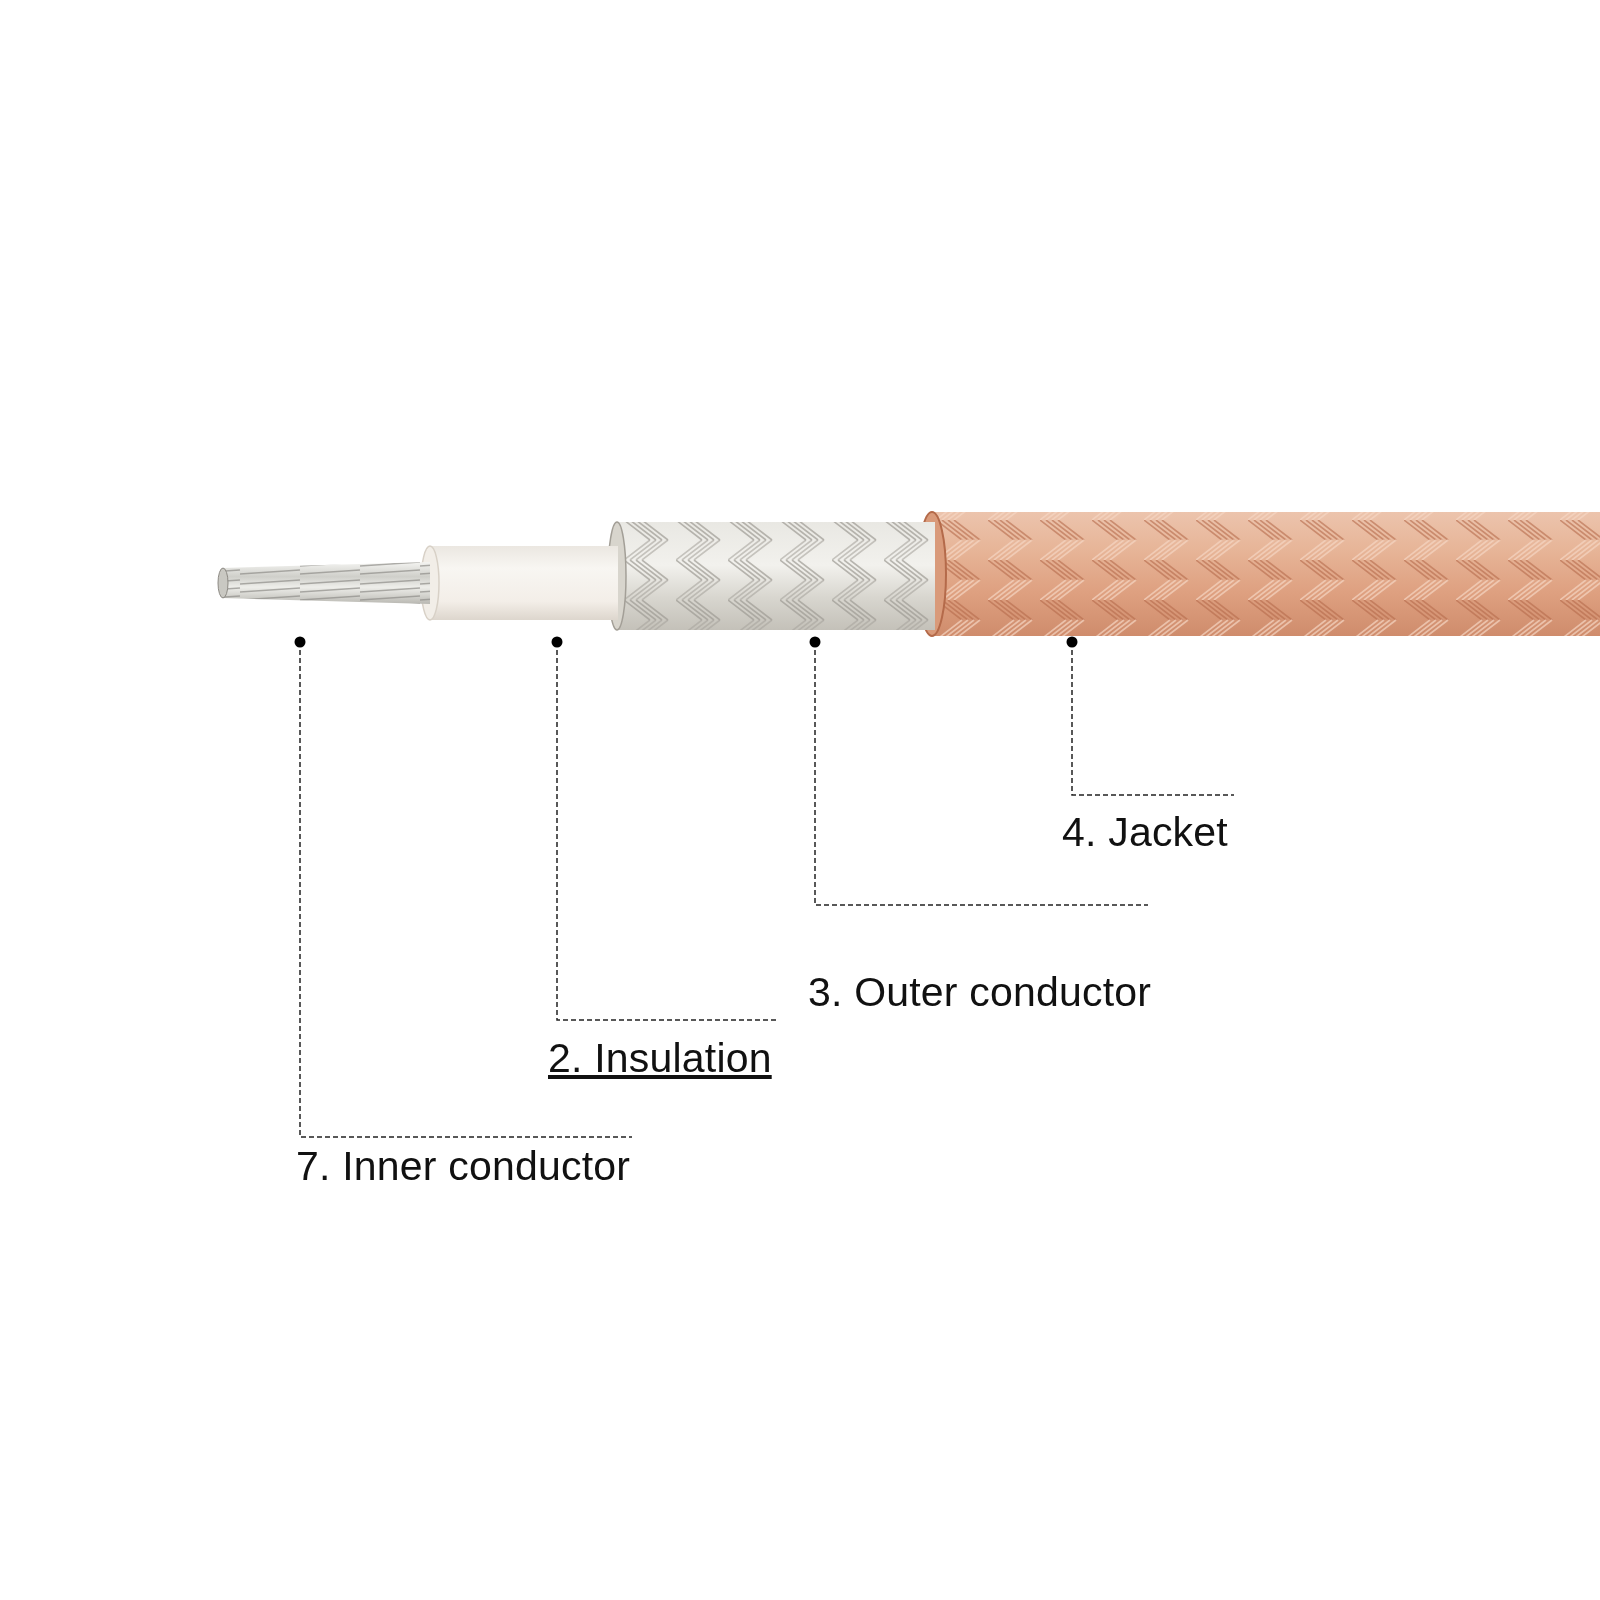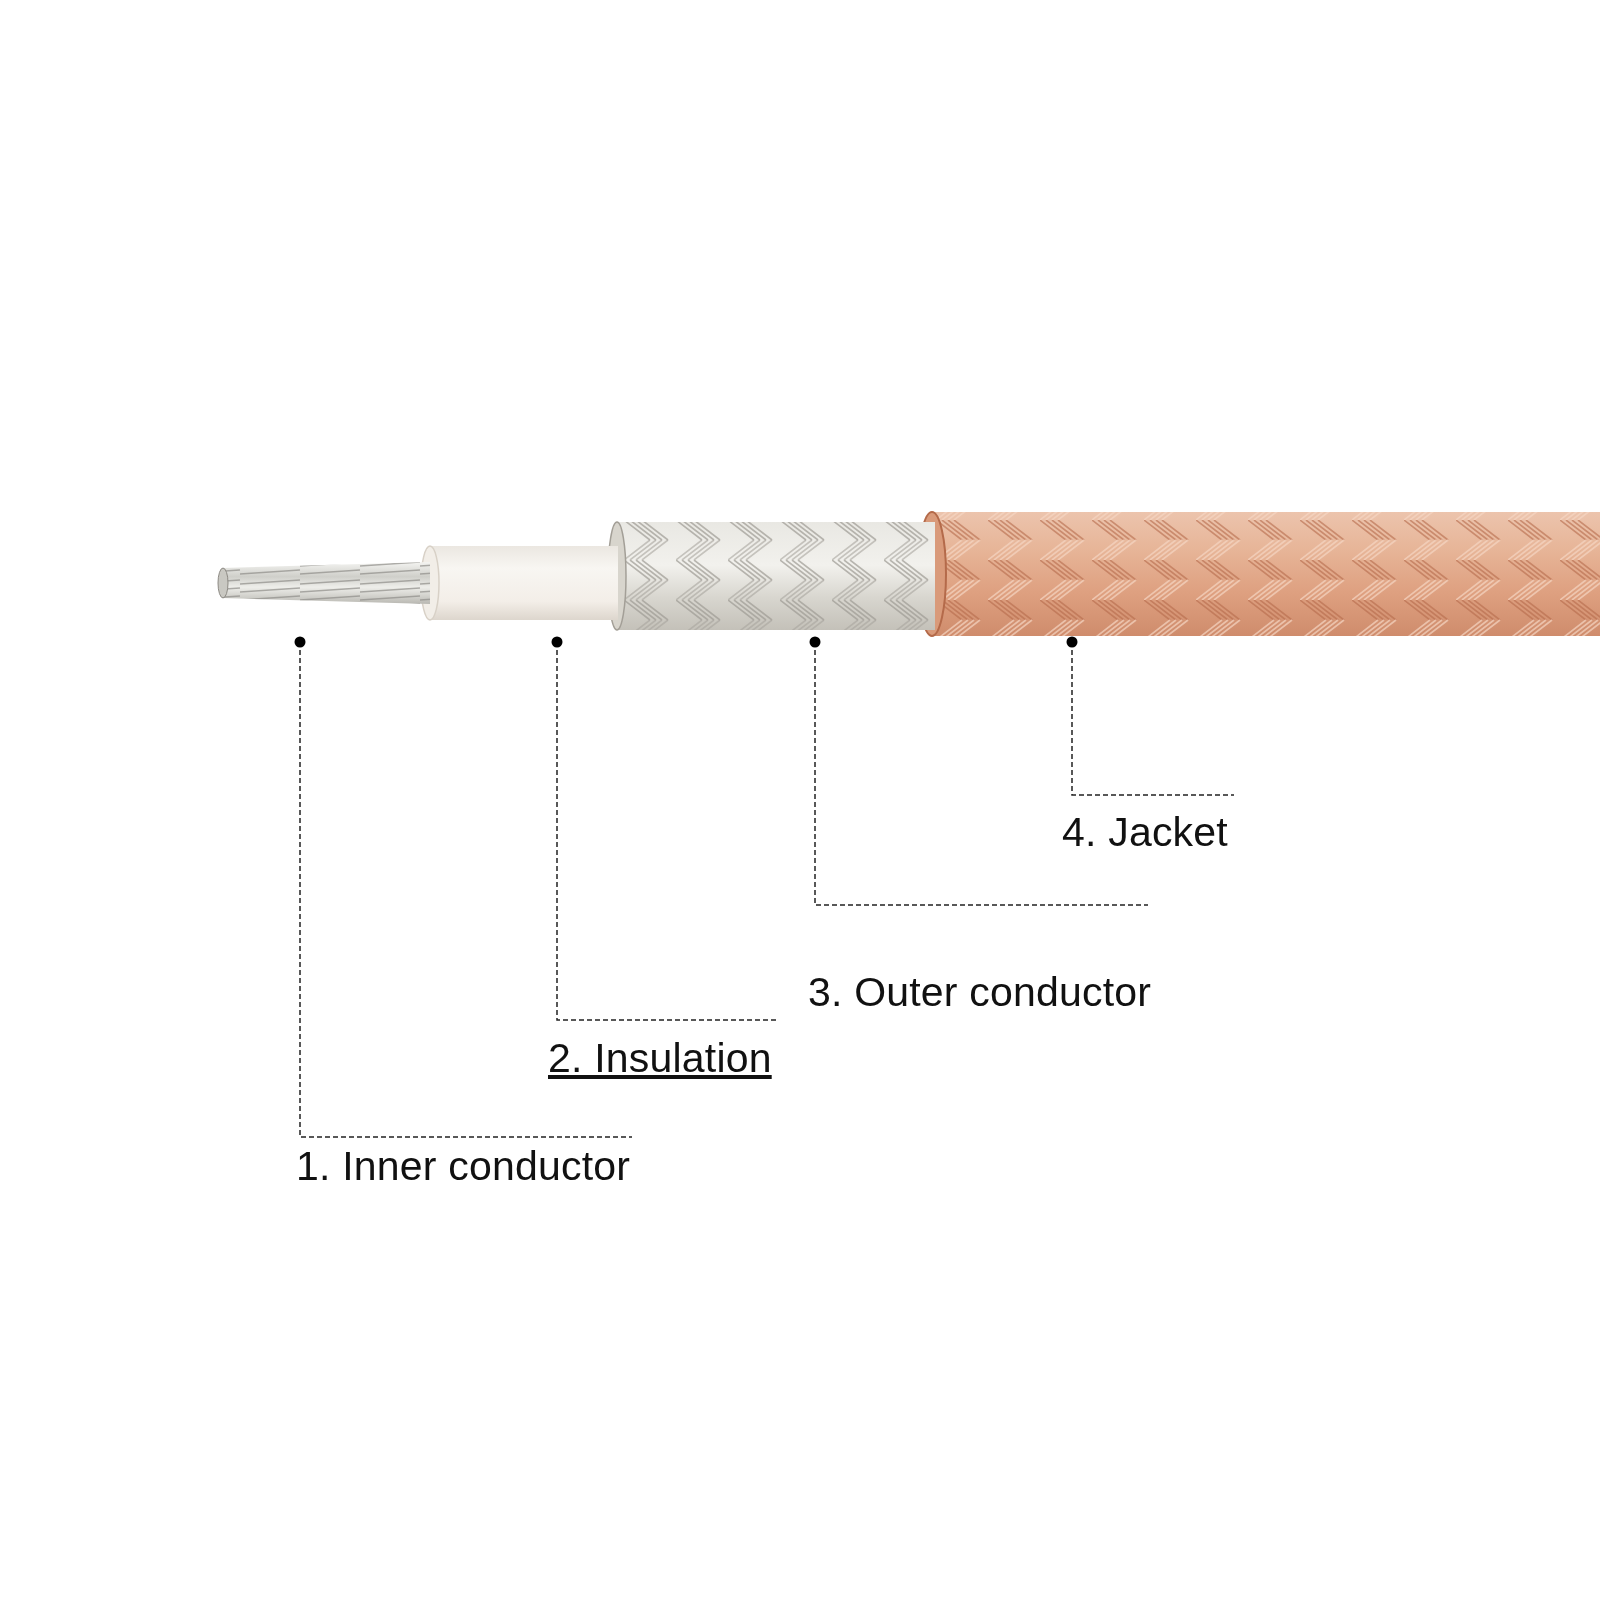--- a/index.html
+++ b/index.html
@@ -99,14 +99,14 @@
 
     <g stroke="#222" stroke-width="1.5" stroke-dasharray="5 3" fill="none">
       <polyline points="1072,642 1072,795 1234,795"></polyline>
     </g>
     <circle cx="1072" cy="642" r="5.5" fill="#000"></circle>
   </svg>
 
   <div class="label" style="left:1062px; top:812px;">4. Jacket</div>
   <div class="label" style="left:808px; top:972px;">3. Outer conductor</div>
   <div class="label" style="left:548px; top:1038px;text-decoration:underline;">2. Insulation</div>
-  <div class="label" style="left:296px; top:1146px;">1. Inner conductor</div>
+  <div class="label" style="left:296px; top:1146px;">7. Inner conductor</div>
 </div>
 
 </body></html>

